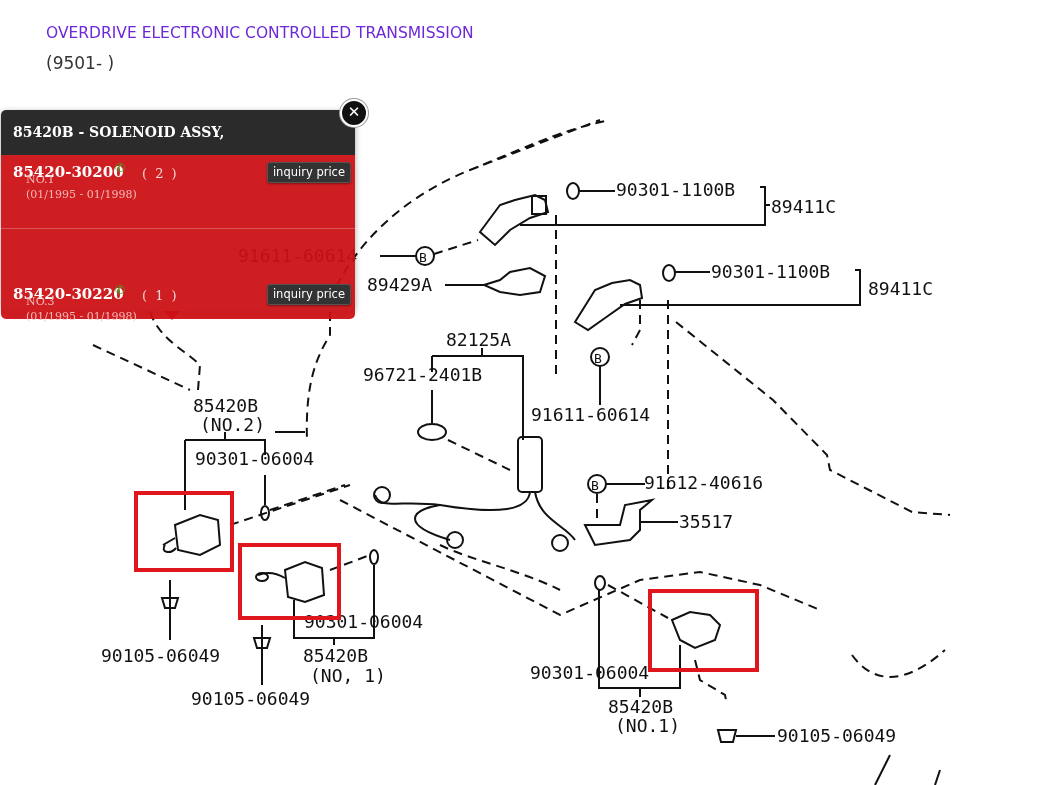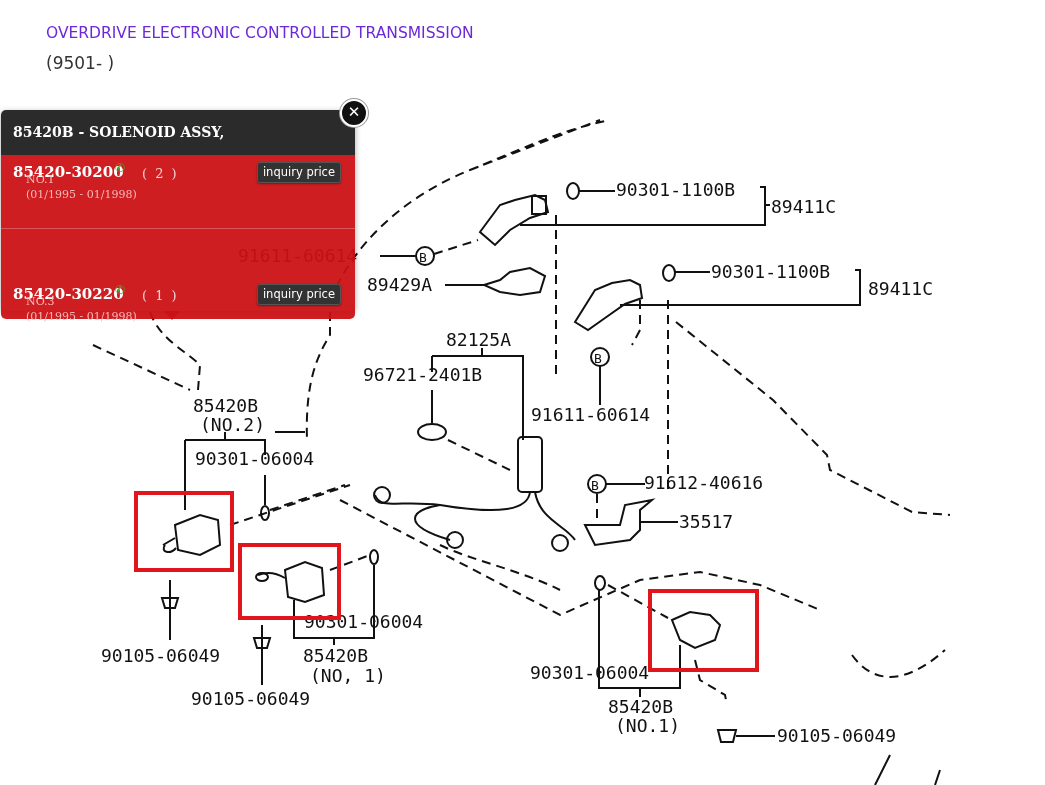--- a/index.html
+++ b/index.html
@@ -14,21 +14,21 @@
   .popup { position:absolute; left:1px; top:110px; width:354px; height:201px; border-radius:5px; box-shadow:0 2px 6px rgba(0,0,0,.35); }
   .popup-head { height:45px; background:#2b2b2b; border-radius:5px 5px 0 0; color:#fff; font-family:"DejaVu Serif", serif; font-weight:bold; font-size:14px; line-height:45px; padding-left:12px; }
   .popup-body { background:rgba(204,16,20,0.94); height:164px; border-radius:0 0 5px 5px; position:relative; }
   .popup-arrow { position:absolute; left:164px; top:311px; width:0; height:0; border-left:8px solid transparent; border-right:8px solid transparent; border-top:9px solid rgba(204,16,20,0.94); }
   .row { position:relative; height:73px; border-bottom:1px solid rgba(255,255,255,0.25); }
   .row:last-child { border-bottom:none;margin-top:48px; }
   .pn { position:absolute; left:12px; top:8px; color:#fff; font-weight:bold; font-size:15px; font-family:"DejaVu Serif", serif; }
   .phone { position:absolute; top:6px; color:#3fae2a; font-size:12px; }
   .qty { position:absolute; left:141px; top:11px; color:#f2d5d5; font-size:13px; font-family:"DejaVu Serif", serif; letter-spacing:2px; }
   .note { position:absolute; left:25px; top:17px; color:#f4b8b8; font-size:11px; font-family:"DejaVu Serif", serif; line-height:15px; }
-  .inq { position:absolute; right:14px; top:7px; background:#333; color:#fff; border:1px solid #555; border-radius:3px; font-size:11.5px; padding:2px 5px 3px; font-family:"DejaVu Sans", sans-serif; box-shadow:0 1px 2px rgba(0,0,0,.4); }
+  .inq { position:absolute; right:4px; top:7px; background:#333; color:#fff; border:1px solid #555; border-radius:3px; font-size:11.5px; padding:2px 5px 3px; font-family:"DejaVu Sans", sans-serif; box-shadow:0 1px 2px rgba(0,0,0,.4); }
   .close { position:absolute; left:340px; top:99px; width:24px; height:24px; border-radius:50%; background:#111; border:2px solid #fff; box-shadow:0 0 0 1px #999; color:#fff; font-size:15px; line-height:23px; text-align:center; font-weight:bold; }
 </style>
 </head>
 <body>
 
 <div class="title">OVERDRIVE ELECTRONIC CONTROLLED TRANSMISSION</div>
 <div class="subtitle">(9501- )</div>
 
 <svg id="diagram" viewBox="0 0 1045 785">
 

